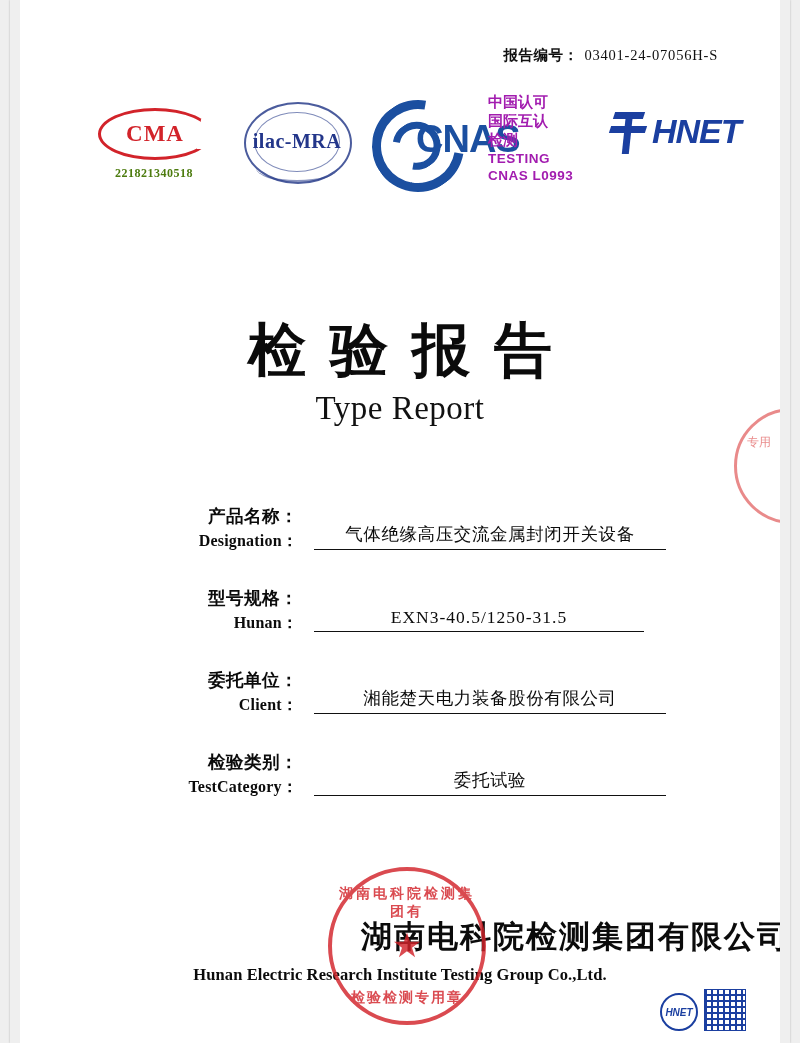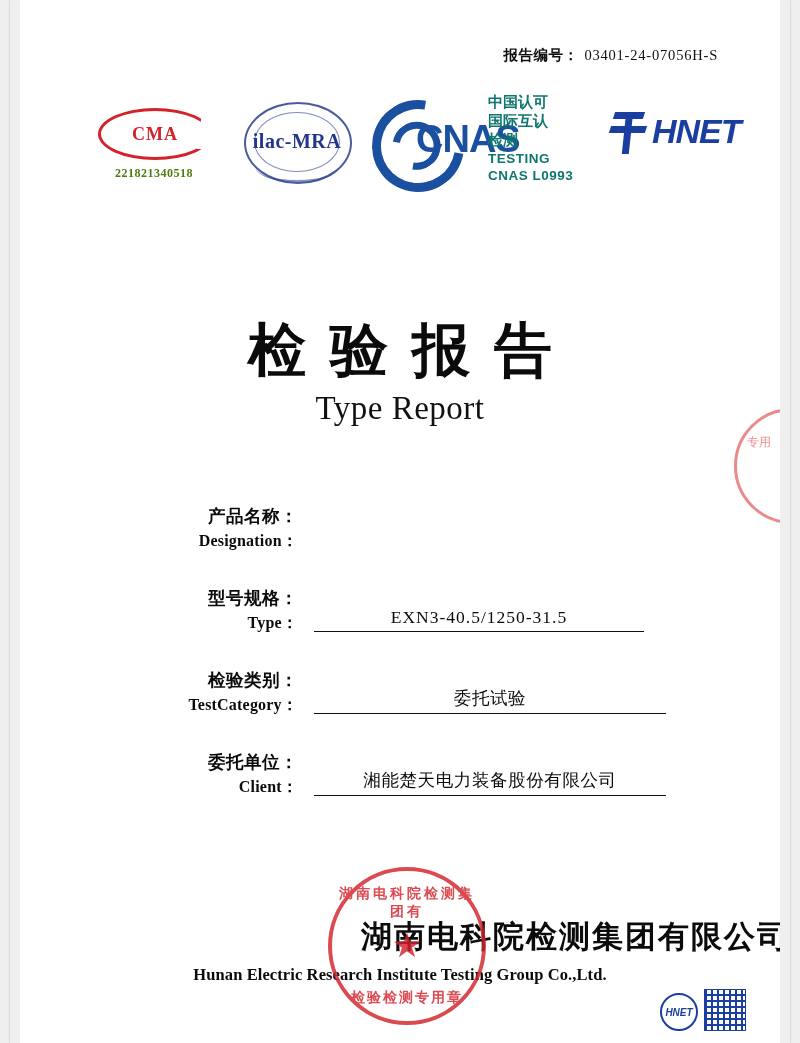--- a/index.html
+++ b/index.html
@@ -44,21 +44,21 @@
   }
   .cma .oval:after{
     
     content:"";position:absolute;right:-4px;top:8px;
     width:14px;height:30px;background:#fff;
     transform:skewX(-8deg);
   }
   .cma .txt{
     position:relative;z-index:2;
     font-family:"Liberation Serif", serif;
-    font-weight:700;font-size:18px;color:#d2232a;
+    font-weight:700;font-size:23px;color:#d2232a;
     letter-spacing:1px;
   }
   .cma .num{
     margin-top:6px;text-align:center;
     font-family:"Liberation Serif", serif;
     font-size:12px;font-weight:700;color:#4d7c0f;letter-spacing:.5px;
   }
 
   
   .ilac{position:absolute;left:148px;top:6px;width:118px;height:86px;}
@@ -97,21 +97,21 @@
   }
   .cnas .name{
     position:absolute;left:46px;top:22px;
     font-family:"Liberation Sans", sans-serif;
     font-weight:700;font-size:38px;color:#1b4fa0;letter-spacing:-1px;
   }
 
   
   .cnas-cn{
     position:absolute;left:398px;top:0px;width:90px;
-    font-family:"Liberation Sans", sans-serif;color:#0f766e;
+    font-family:"Liberation Sans", sans-serif;color:#a21caf;
   }
   .cnas-cn div{font-size:15px;line-height:1.28;font-weight:700;}
   .cnas-cn .en{font-size:13.5px;letter-spacing:.5px;font-weight:700;}
 
   
   .hnet{position:absolute;left:520px;top:18px;width:140px;height:56px;}
   .hnet .mark{
     position:absolute;left:0;top:0;width:44px;height:44px;
   }
   .hnet .bar{position:absolute;background:#1b3fa0;}
@@ -278,52 +278,55 @@
   <div class="title-cn">检验报告</div>
   <div class="title-en">Type Report</div>
 
   <div class="fields">
 
     <div class="field">
       <div class="labels">
         <div class="lab-cn">产品名称：</div>
         <div class="lab-en">Designation：</div>
       </div>
+      <div class="valbox">
+        <span class="val">气体绝缘高压交流金属封闭开关设备</span>
+      </div>
     </div>
 
     <div class="field type">
       <div class="labels">
         <div class="lab-cn">型号规格：</div>
-        <div class="lab-en">Type：</div>
+        <div class="lab-en">Hunan：</div>
       </div>
       <div class="valbox">
         <span class="val">EXN3-40.5/1250-31.5</span>
+      </div>
+    </div>
+
+    <div class="field">
+      <div class="labels">
+        <div class="lab-cn">委托单位：</div>
+        <div class="lab-en">Client：</div>
+      </div>
+      <div class="valbox">
+        <span class="val">湘能楚天电力装备股份有限公司</span>
       </div>
     </div>
 
     <div class="field">
       <div class="labels">
         <div class="lab-cn">检验类别：</div>
         <div class="lab-en">TestCategory：</div>
       </div>
       <div class="valbox">
         <span class="val">委托试验</span>
       </div>
     </div>
 
-    <div class="field">
-      <div class="labels">
-        <div class="lab-cn">委托单位：</div>
-        <div class="lab-en">Client：</div>
-      </div>
-      <div class="valbox">
-        <span class="val">湘能楚天电力装备股份有限公司</span>
-      </div>
-    </div>
-
   </div>
 
   <div class="footer">
     <div class="cn">湖南电科院检测集团有限公司</div>
     <div class="en">Hunan Electric Research Institute Testing Group Co.,Ltd.</div>
   </div>
 
   <div class="seal">
     <div class="top-cn">湖南电科院检测集团有</div>
     <div class="star">★</div>

